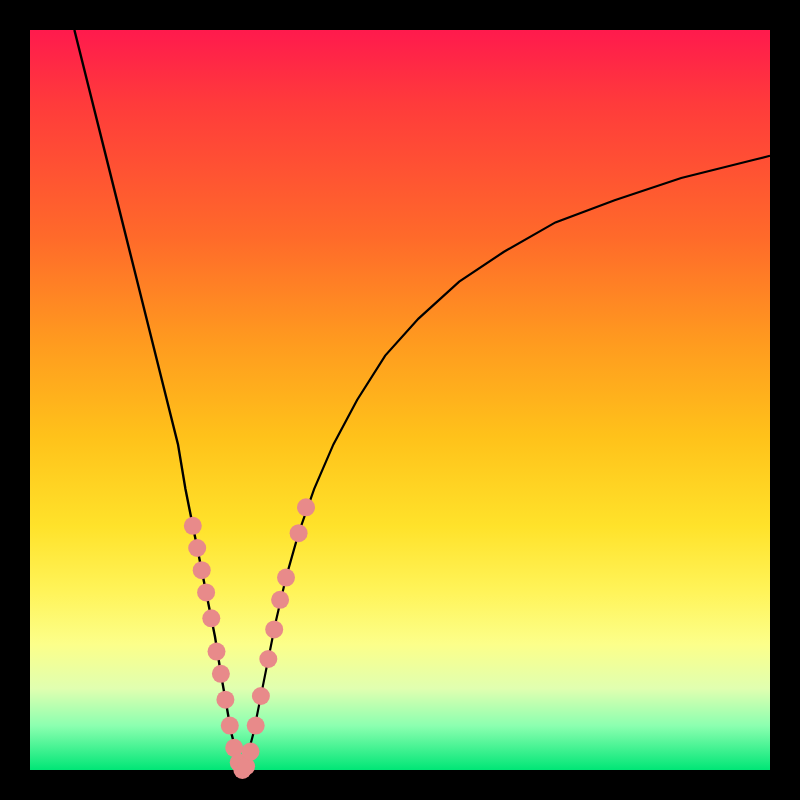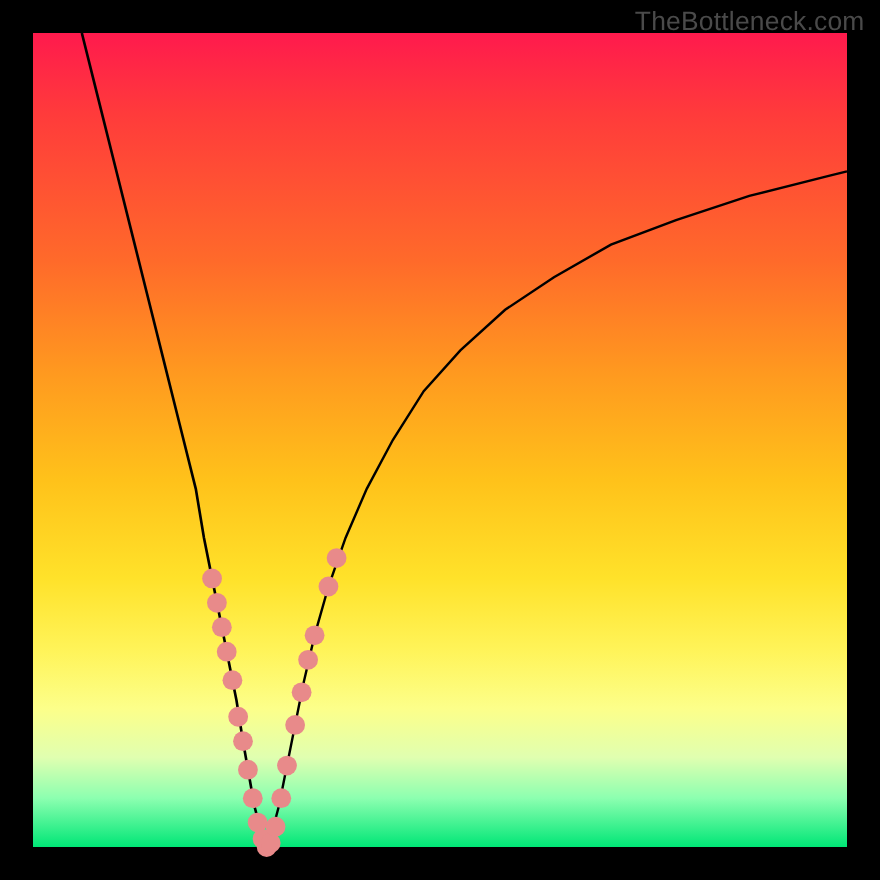--- a/index.html
+++ b/index.html
@@ -85,14 +85,13 @@
           <circle cx="230.9" cy="666.0" r="9" fill="#e88a8a" stroke="#d46f6f" stroke-width="0"></circle>
           <circle cx="238.3" cy="629.0" r="9" fill="#e88a8a" stroke="#d46f6f" stroke-width="0"></circle>
           <circle cx="244.2" cy="599.4" r="9" fill="#e88a8a" stroke="#d46f6f" stroke-width="0"></circle>
           <circle cx="250.1" cy="569.8" r="9" fill="#e88a8a" stroke="#d46f6f" stroke-width="0"></circle>
           <circle cx="256.0" cy="547.6" r="9" fill="#e88a8a" stroke="#d46f6f" stroke-width="0"></circle>
           <circle cx="268.6" cy="503.2" r="9" fill="#e88a8a" stroke="#d46f6f" stroke-width="0"></circle>
           <circle cx="276.0" cy="477.3" r="9" fill="#e88a8a" stroke="#d46f6f" stroke-width="0"></circle>
         </g>
     </svg>
   </div>
-  <div class="watermark">TheBottleneck.com</div>
 </div>
 
 </body></html>

